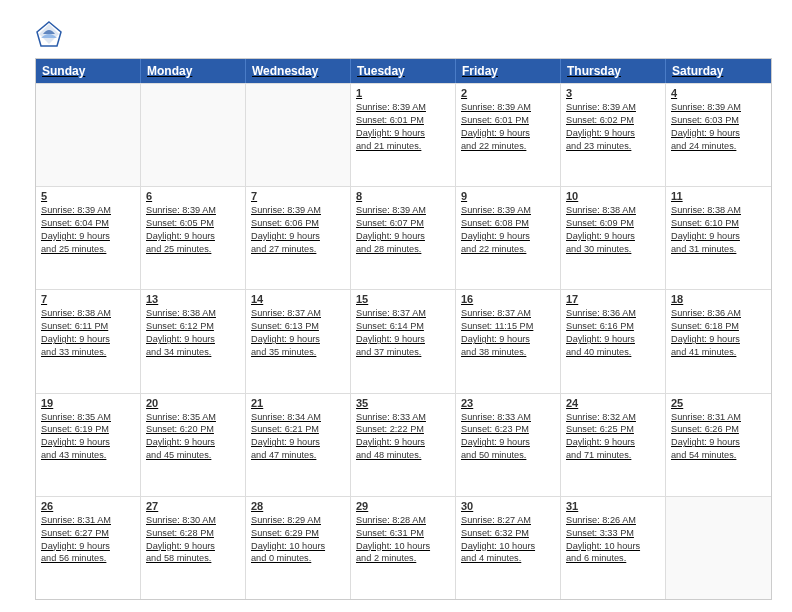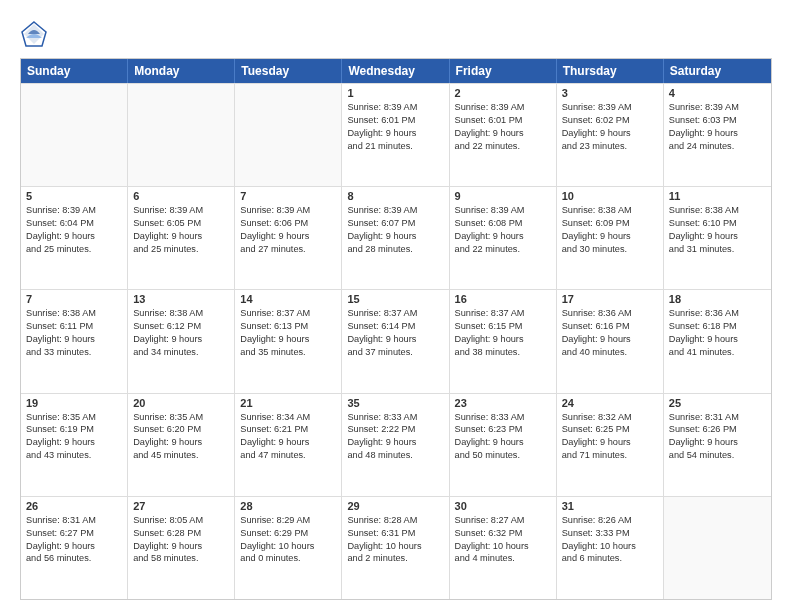--- a/index.html
+++ b/index.html
@@ -6,23 +6,24 @@
     body {
       font-family: Arial, sans-serif;
       background: #fff;
       width: 792px;
       height: 612px;
       overflow: hidden;
     }
     .page {
       width: 792px;
       height: 612px;
-      padding: 16px 20px 12px 20px;
+      padding: 16px 20px 12px 35px;
       display: flex;
       flex-direction: column;
+      text-decoration: underline;
     }
     .header {
       display: flex;
       justify-content: space-between;
       align-items: flex-start;
       margin-bottom: 10px;
     }
     .logo {
       display: flex;
       align-items: center;
@@ -127,22 +128,22 @@
     <div class="title-block">
       <div class="month-title"></div>
       <div class="location"></div>
     </div>
   </div>
 
   <div class="calendar">
     <div class="cal-header">
     <div class="cal-header-cell">Sunday</div>
         <div class="cal-header-cell">Monday</div>
+        <div class="cal-header-cell">Wednesday</div>
         <div class="cal-header-cell">Tuesday</div>
-        <div class="cal-header-cell">Wednesday</div>
         <div class="cal-header-cell">Friday</div>
         <div class="cal-header-cell">Thursday</div>
         <div class="cal-header-cell">Saturday</div>
       </div>
     <div class="cal-body">
     <div class="cal-row">
           <div class="cal-cell empty"></div>
           <div class="cal-cell empty"></div>
           <div class="cal-cell empty"></div>
           <div class="cal-cell">
@@ -250,21 +251,21 @@
           <div class="cal-cell">
             <span class="day-num">15</span>
             <span class="cell-line">Sunrise: 8:37 AM</span>
             <span class="cell-line">Sunset: 6:14 PM</span>
             <span class="cell-line">Daylight: 9 hours</span>
             <span class="cell-line">and 37 minutes.</span>
           </div>
           <div class="cal-cell">
             <span class="day-num">16</span>
             <span class="cell-line">Sunrise: 8:37 AM</span>
-            <span class="cell-line">Sunset: 6:15 PM</span>
+            <span class="cell-line">Sunset: 11:15 PM</span>
             <span class="cell-line">Daylight: 9 hours</span>
             <span class="cell-line">and 38 minutes.</span>
           </div>
           <div class="cal-cell">
             <span class="day-num">17</span>
             <span class="cell-line">Sunrise: 8:36 AM</span>
             <span class="cell-line">Sunset: 6:16 PM</span>
             <span class="cell-line">Daylight: 9 hours</span>
             <span class="cell-line">and 40 minutes.</span>
           </div>
@@ -330,21 +331,21 @@
         <div class="cal-row">
           <div class="cal-cell">
             <span class="day-num">26</span>
             <span class="cell-line">Sunrise: 8:31 AM</span>
             <span class="cell-line">Sunset: 6:27 PM</span>
             <span class="cell-line">Daylight: 9 hours</span>
             <span class="cell-line">and 56 minutes.</span>
           </div>
           <div class="cal-cell">
             <span class="day-num">27</span>
-            <span class="cell-line">Sunrise: 8:05 AM</span>
+            <span class="cell-line">Sunrise: 8:30 AM</span>
             <span class="cell-line">Sunset: 6:28 PM</span>
             <span class="cell-line">Daylight: 9 hours</span>
             <span class="cell-line">and 58 minutes.</span>
           </div>
           <div class="cal-cell">
             <span class="day-num">28</span>
             <span class="cell-line">Sunrise: 8:29 AM</span>
             <span class="cell-line">Sunset: 6:29 PM</span>
             <span class="cell-line">Daylight: 10 hours</span>
             <span class="cell-line">and 0 minutes.</span>

